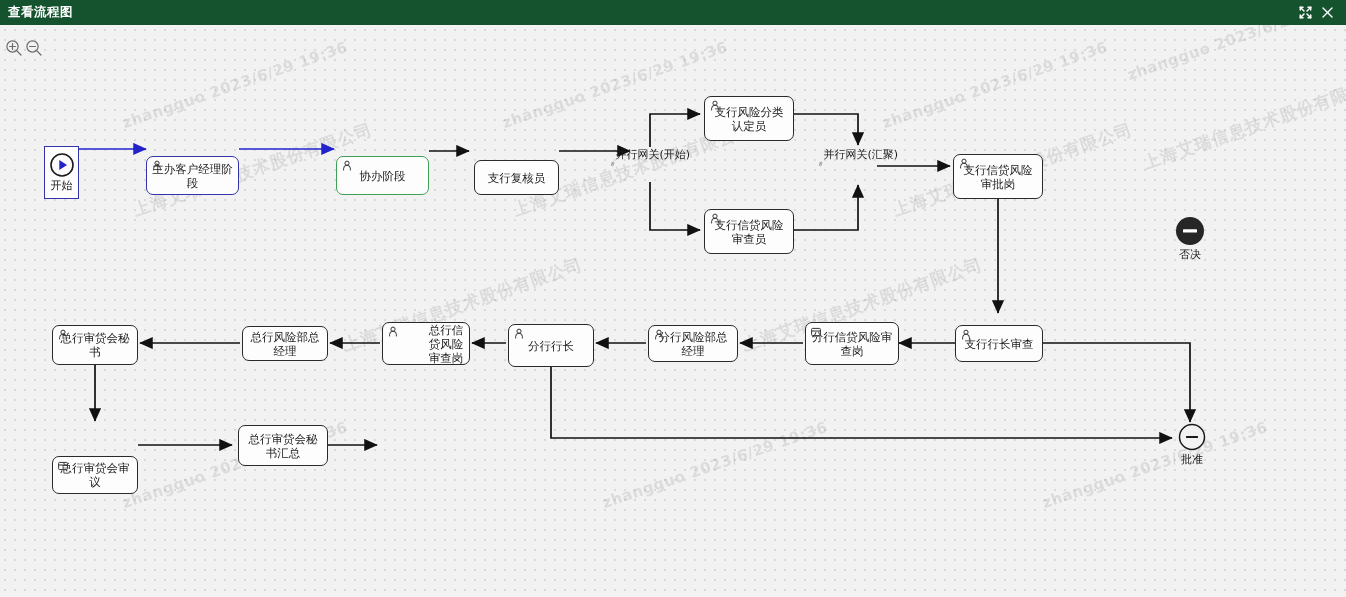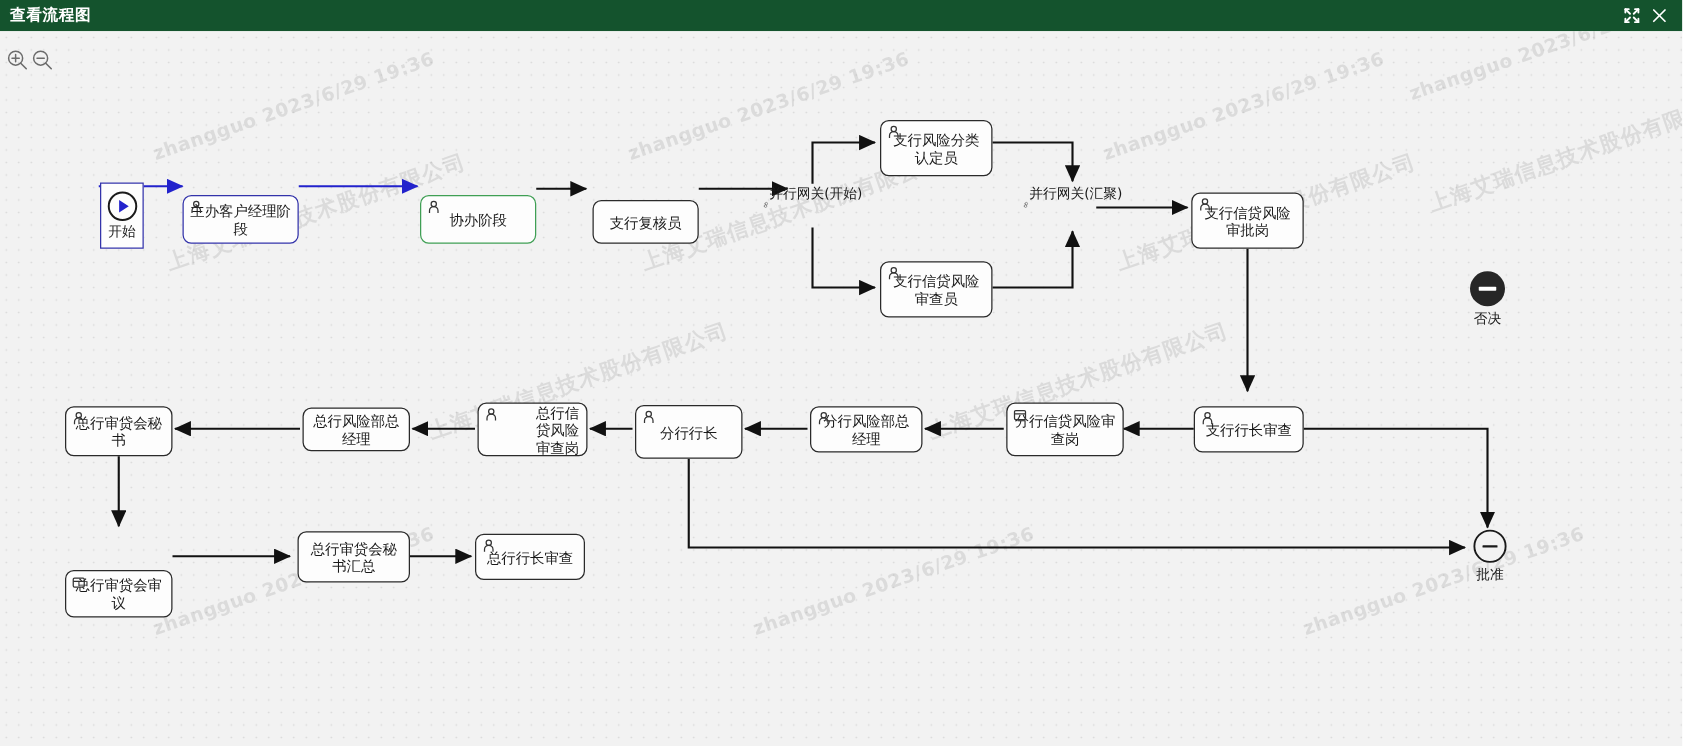--- a/index.html
+++ b/index.html
@@ -161,21 +161,20 @@
   .start-frame {
     position: absolute;
     box-sizing: border-box;
     border: 1.6px solid #3333aa;
     background: #fdfdfd;
     display: flex;
     flex-direction: column;
     align-items: center;
     justify-content: center;
     cursor: pointer;
-    margin-left: 36px;
   }
   .start-frame .ev-label {
     font-size: 11px;
     color: #1a1a1a;
     margin-top: 0px;
   }
 
   
   .gateway {
     position: absolute;
@@ -461,27 +460,20 @@
             <rect x="1.6" y="2.4" width="8.8" height="7.2" rx="1" fill="none" stroke="#333" stroke-width="1"></rect>
             <path d="M1.6 5 H10.4" stroke="#333" stroke-width="1"></path>
           </svg>
           <span class="label">总行审贷会审议</span>
         </div>
 
         <div class="task" style="left:238px; top:400px; width:90px; height:41px;">
           <span class="label">总行审贷会秘书汇总</span>
         </div>
 
-        <div class="task" style="left:380px; top:402px; width:88px; height:37px;">
-          <svg class="ticon" viewBox="0 0 12 12">
-            <circle cx="6" cy="3.2" r="2.1" fill="none" stroke="#333" stroke-width="1"></circle>
-            <path d="M2.6 10.4 V8.6 A3.4 3.4 0 0 1 9.4 8.6 V10.4" fill="none" stroke="#333" stroke-width="1"></path>
-          </svg>
-          <span class="label">总行行长审查</span>
-        </div>
 
         <div class="event" style="left:1172px; top:398px; width:40px;">
           <svg class="ev-glyph" width="28" height="28" viewBox="0 0 28 28">
             <circle cx="14" cy="14" r="12.5" fill="#f2f2f2" stroke="#1a1a1a" stroke-width="1.5"></circle>
             <rect x="8" y="13.1" width="12" height="1.9" rx="0.5" fill="#1a1a1a"></rect>
           </svg>
           <span class="ev-label">批准</span>
         </div>
 
       </div>

